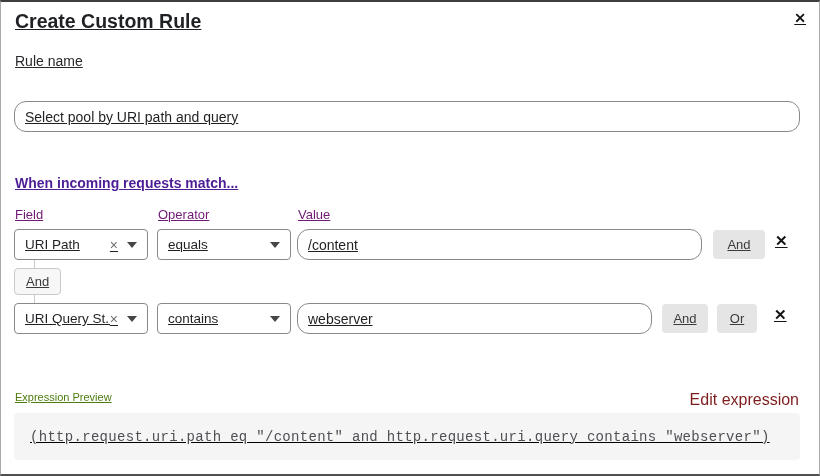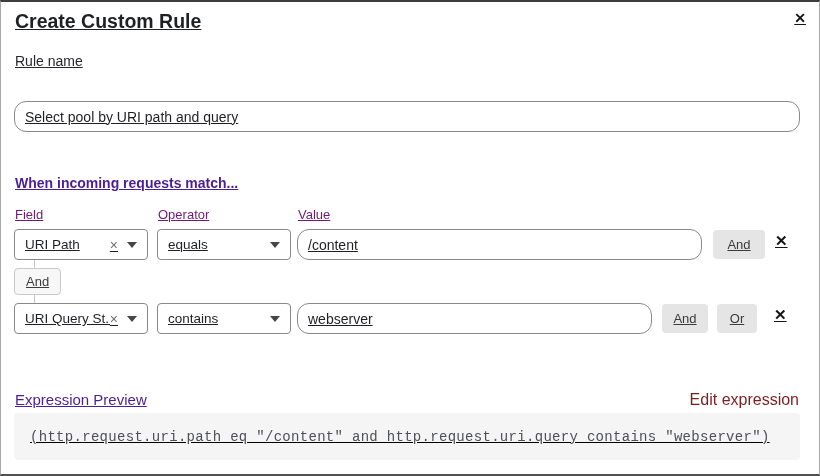--- a/index.html
+++ b/index.html
@@ -109,21 +109,21 @@
     border: 1px solid #c9c9c9;
     border-radius: 4px;
     padding: 0 11px;
     display: inline-flex;
     align-items: center;
     font-size: 13px;
     color: #3b3b3b;
     cursor: pointer;
   }
 
-  .expr-label { font-size: 15px; color: #4c1d95; }
+  .expr-label { font-size: 11px; color: #4d7c0f; }
   .edit-link {
     font-size: 16px; color: #7f1d1d; cursor: pointer; text-decoration: none;
   }
 
   .code-block {
     background: #f5f5f6;
     border-radius: 4px;
     display: flex;
     align-items: center;
     padding: 0 16px;

